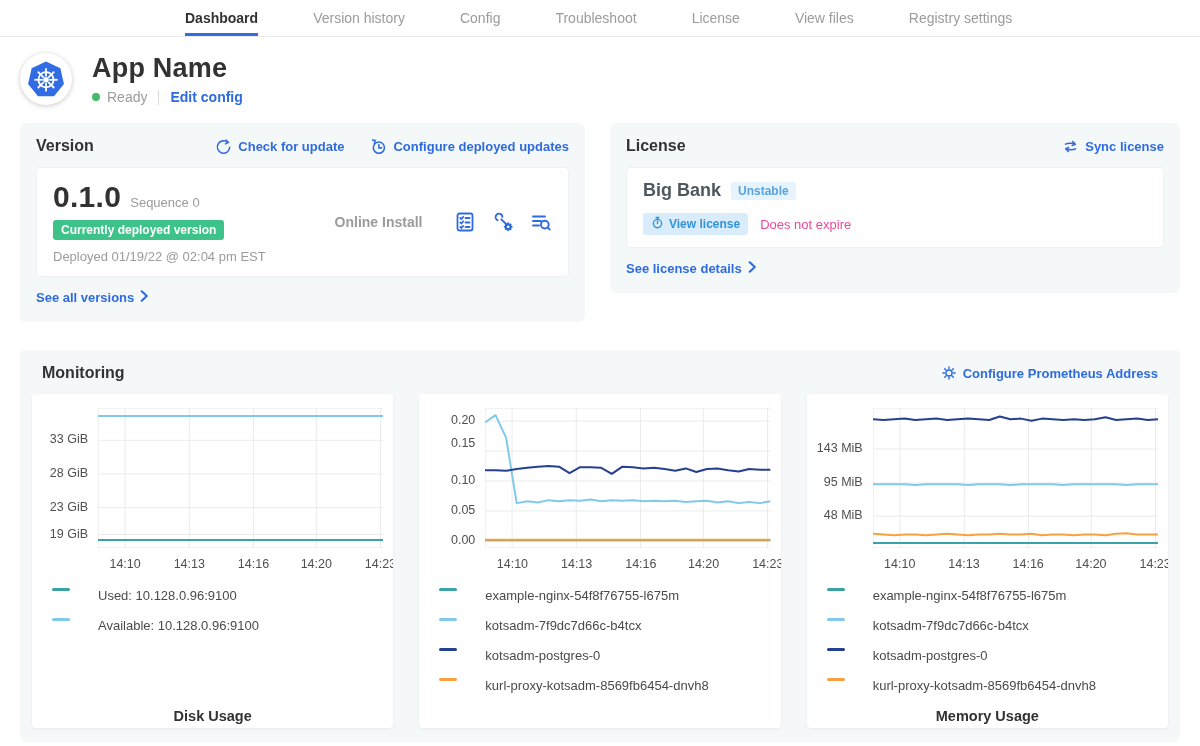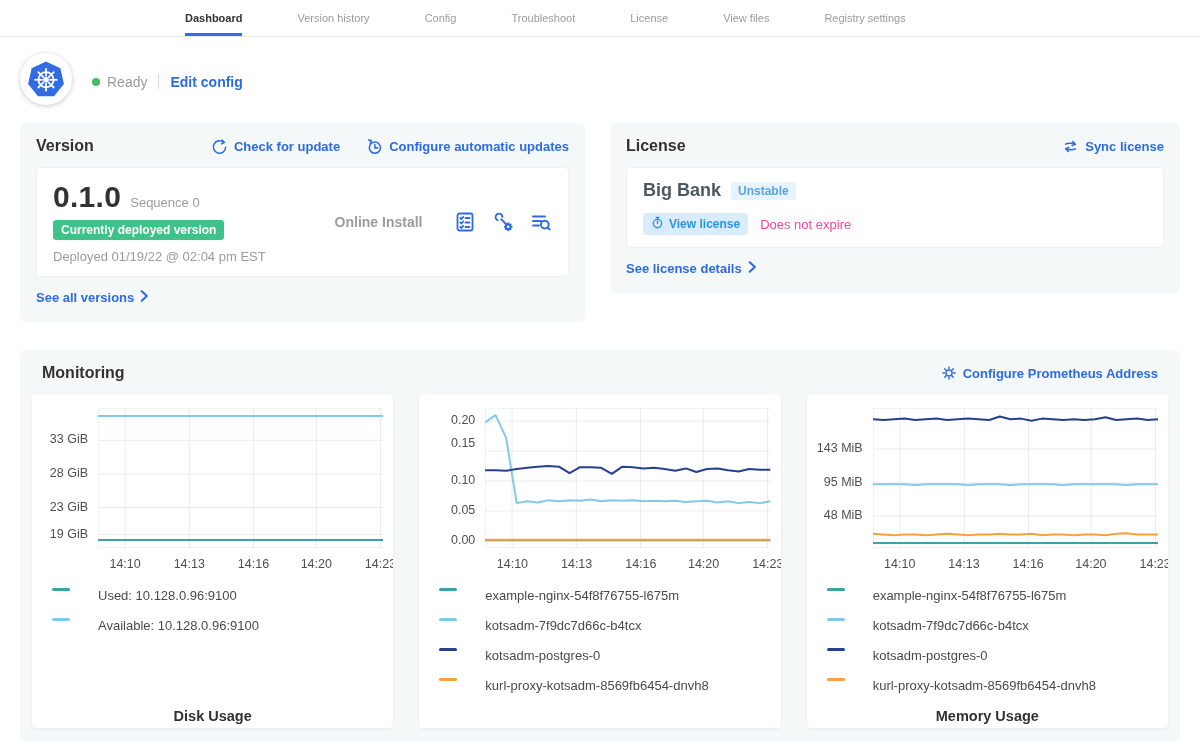--- a/index.html
+++ b/index.html
@@ -2,21 +2,21 @@
 <html><head>
 <meta charset="utf-8">
 <style>
   * { margin:0; padding:0; box-sizing:border-box; }
   html,body { width:1200px; height:746px; background:#fff; overflow:hidden;
     font-family:"Liberation Sans","DejaVu Sans",sans-serif; color:#323232; }
 
   
   .topnav { height:37px; background:#fff; border-bottom:1px solid #e8eaec;
     display:flex; align-items:stretch; padding-left:185px; }
-  .tab { display:flex; align-items:center; margin-right:55px; font-size:11px;
+  .tab { display:flex; align-items:center; margin-right:55px; font-size:14px;
     font-weight:500; color:#9b9b9b; cursor:pointer; border-bottom:3px solid transparent;
     padding-top:3px; white-space:nowrap; }
   .tab.active { color:#323232; font-weight:700; border-bottom-color:#326de6; }
 
   
   .app-header { display:flex; align-items:center; padding:16px 20px 0 20px; }
   .app-logo { width:52px; height:52px; border-radius:50%; background:#fff;
     box-shadow:0 1px 5px rgba(0,0,0,.22); display:flex; align-items:center;
     justify-content:center; flex:0 0 auto; }
   .app-head-text { margin-left:20px; }
@@ -110,20 +110,21 @@
         <line x1="50" y1="23" x2="50" y2="44" transform="rotate(135 50 52)"></line>
         <line x1="50" y1="23" x2="50" y2="44" transform="rotate(180 50 52)"></line>
         <line x1="50" y1="23" x2="50" y2="44" transform="rotate(225 50 52)"></line>
         <line x1="50" y1="23" x2="50" y2="44" transform="rotate(270 50 52)"></line>
         <line x1="50" y1="23" x2="50" y2="44" transform="rotate(315 50 52)"></line>
       </g>
       <circle cx="50" cy="52" r="7" fill="#fff"></circle>
     </svg>
   </div>
   <div class="app-head-text">
+    <div class="app-title">App Name</div>
     <div class="app-sub">
       <span class="ready-dot"></span>
       <span class="ready-text">Ready</span>
       <span class="vdivider"></span>
       <a class="link edit-config">Edit config</a>
     </div>
   </div>
 </header>
 
 <div class="cards-row">
@@ -142,21 +143,21 @@
           <span>Check for update</span>
         </a>
         <a class="link icon-link">
           <span>
             <svg width="17" height="17" viewBox="0 0 22 22" fill="none" stroke="#2e6be0" stroke-width="2" stroke-linecap="round">
               <circle cx="11.5" cy="12.5" r="7.2"></circle>
               <polyline points="11.5,8.6 11.5,12.8 15,12.8"></polyline>
               <polyline points="3.2,2.6 6.8,3.4 5.6,6.9" fill="none"></polyline>
             </svg>
           </span>
-          <span>Configure automatic updates</span>
+          <span>Configure deployed updates</span>
         </a>
       </span>
     </div>
 
     <div class="inner-panel version-panel">
       <div class="version-left">
         <div class="version-row1">
           <span class="version-number">0.1.0</span>
           <span class="sequence">Sequence 0</span>
         </div>

